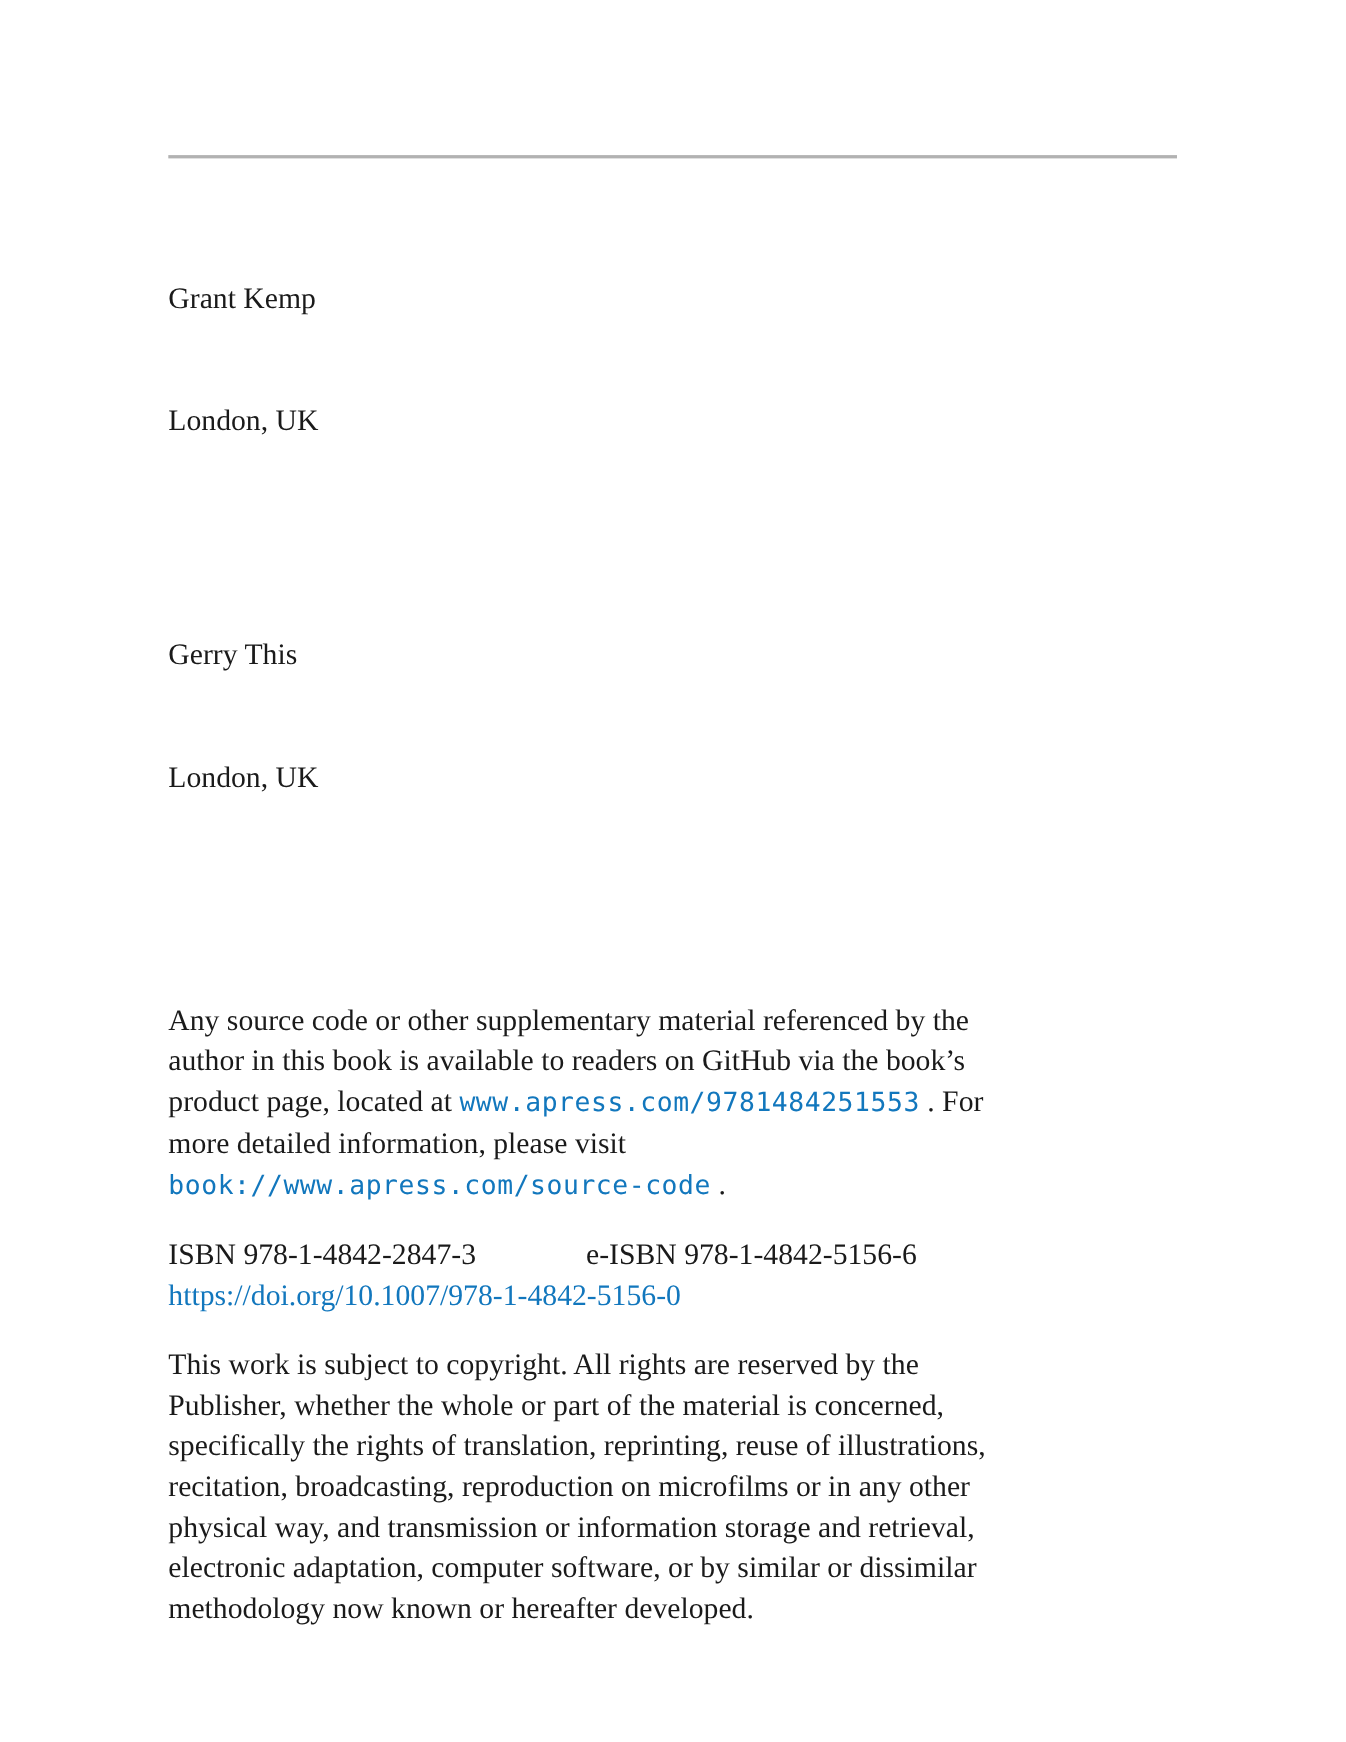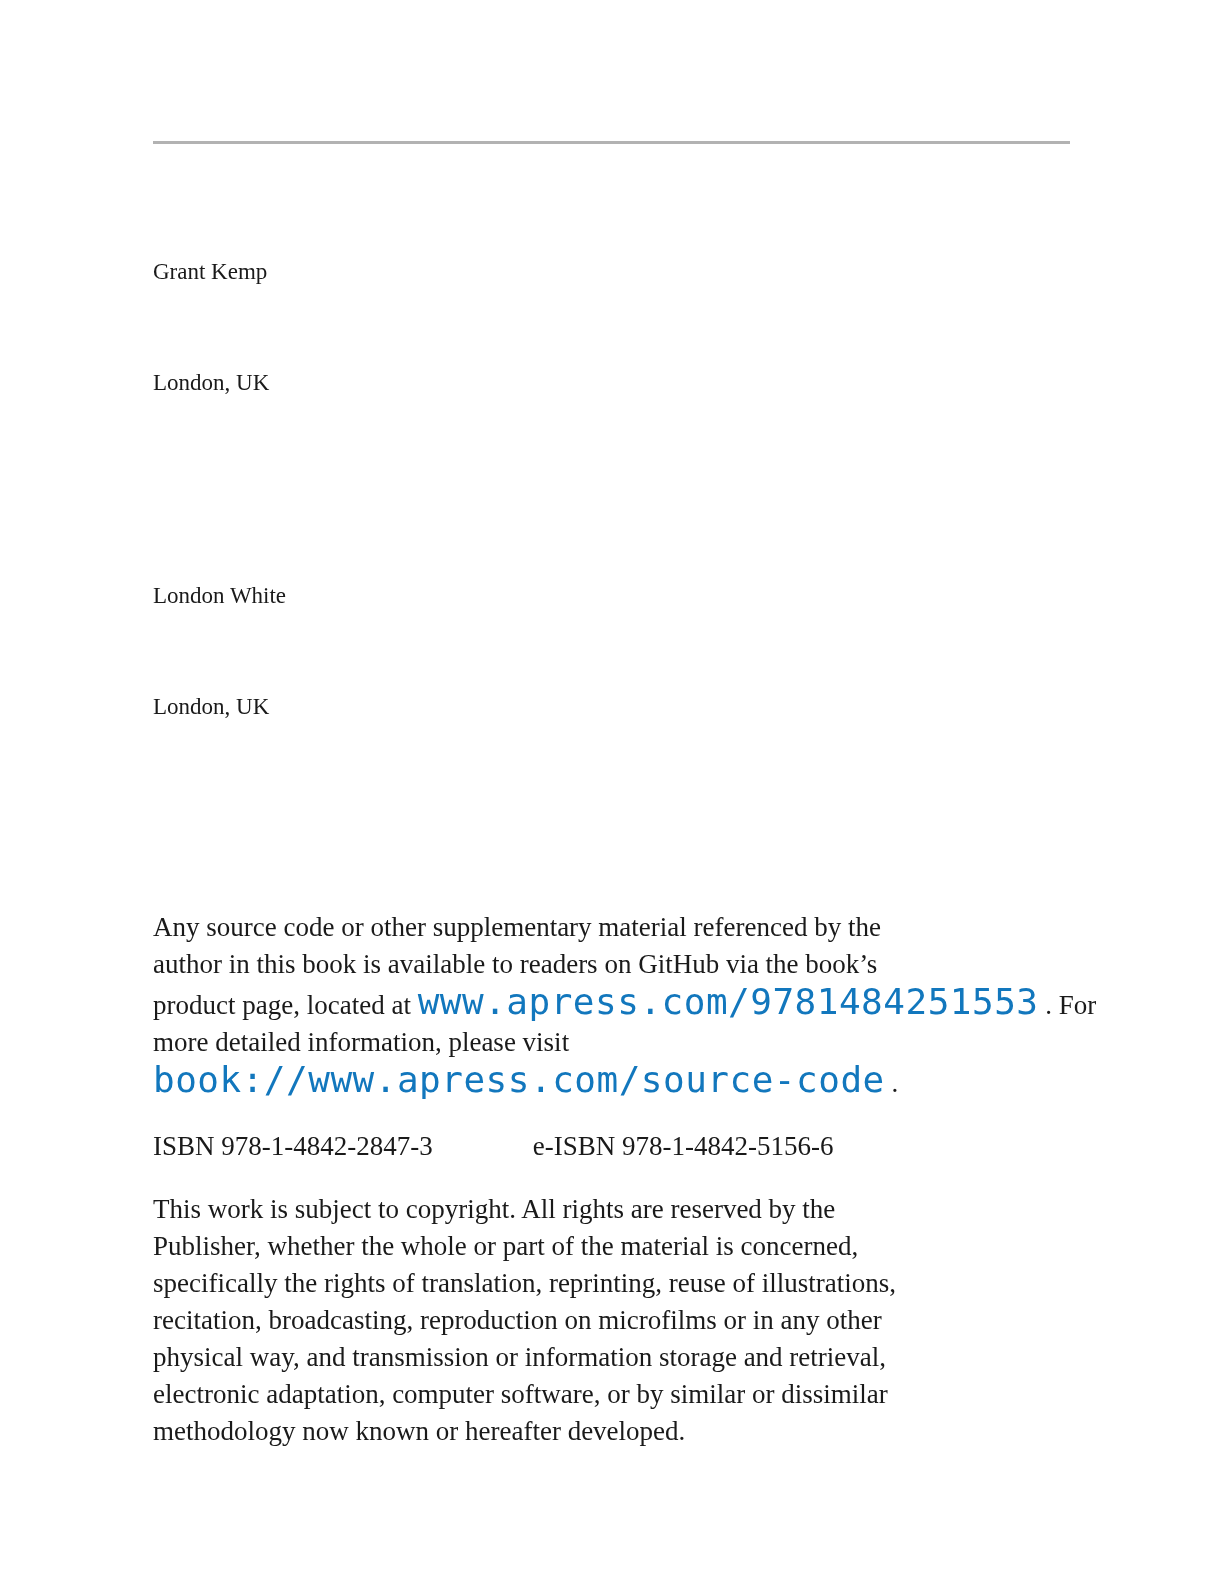--- a/index.html
+++ b/index.html
@@ -24,38 +24,38 @@
     border: 0;
     margin: 0;
     width: 917px;
     height: 3px;
     background: #b2b2b2;
   }
   .authors {
     margin-top: 35px;
   }
   .author-block {
-    font-size: 23px;
+    font-size: 27px;
     line-height: 37px;
     margin: 0 0 28px 0;
     white-space: pre;
   }
   .para {
     font-size: 27px;
     line-height: 37px;
     margin: 26px 0 0 0;
     white-space: pre;
     width: fit-content;
   }
   .para.source-para {
     margin-top: 110px;
   }
   .mono-link {
     font-family: "DejaVu Sans Mono", "Liberation Mono", monospace;
-    font-size: 36px;
+    font-size: 24px;
     color: #1277bd;
     letter-spacing: 0.5px;
   }
   .serif-link {
     color: #1277bd;
   }
   .isbn-gap {
     display: inline-block;
     width: 100px;
   }
@@ -65,32 +65,32 @@
 
 <div class="page">
   <hr class="rule">
 
   <div class="authors">
     <div class="author-block">
       <div>Grant Kemp</div>
       <div>London, UK</div>
     </div>
     <div class="author-block">
-      <div>London White</div>
+      <div>Gerry This</div>
       <div>London, UK</div>
     </div>
   </div>
 
   <p class="para source-para"><span>Any source code or other supplementary material referenced by the
 author in this book is available to readers on GitHub via the book’s
 product page, located at </span><span class="mono-link">www.apress.com/9781484251553</span><span> . For
 more detailed information, please visit
 </span><span class="mono-link">book://www.apress.com/source-code</span><span> .</span></p>
 
-  <p class="para"><span>ISBN 978-1-4842-2847-3</span><span class="isbn-gap"></span><span>e-ISBN 978-1-4842-5156-6</span><br></p>
+  <p class="para"><span>ISBN 978-1-4842-2847-3</span><span class="isbn-gap"></span><span>e-ISBN 978-1-4842-5156-6</span><br><span class="serif-link">https://doi.org/10.1007/978-1-4842-5156-0</span></p>
 
 
   <p class="para">This work is subject to copyright. All rights are reserved by the
 Publisher, whether the whole or part of the material is concerned,
 specifically the rights of translation, reprinting, reuse of illustrations,
 recitation, broadcasting, reproduction on microfilms or in any other
 physical way, and transmission or information storage and retrieval,
 electronic adaptation, computer software, or by similar or dissimilar
 methodology now known or hereafter developed.</p>
 

